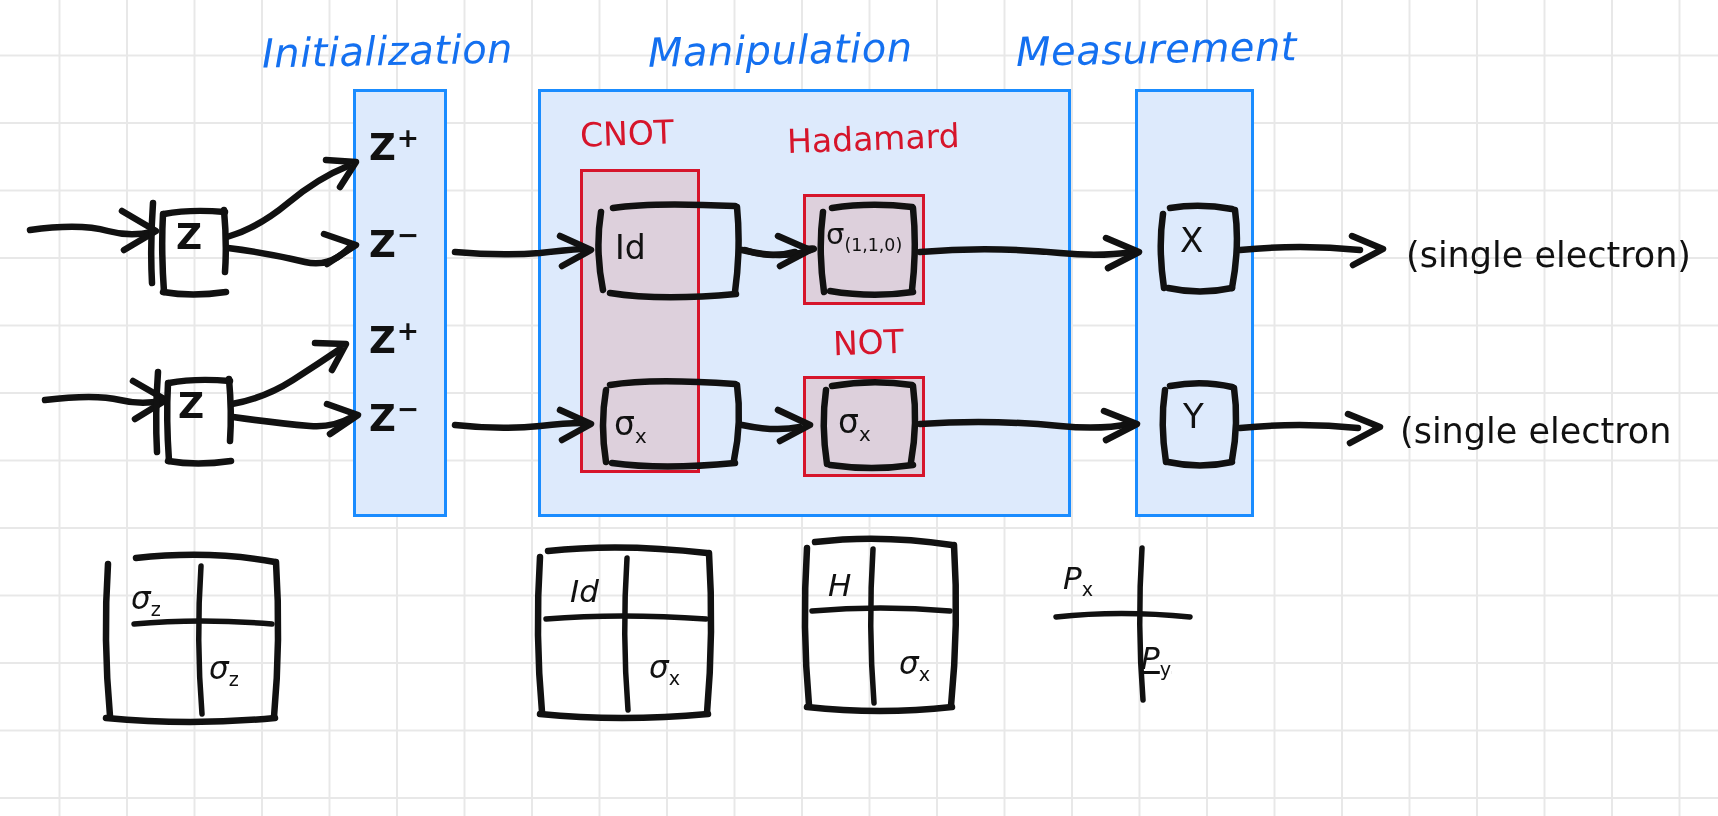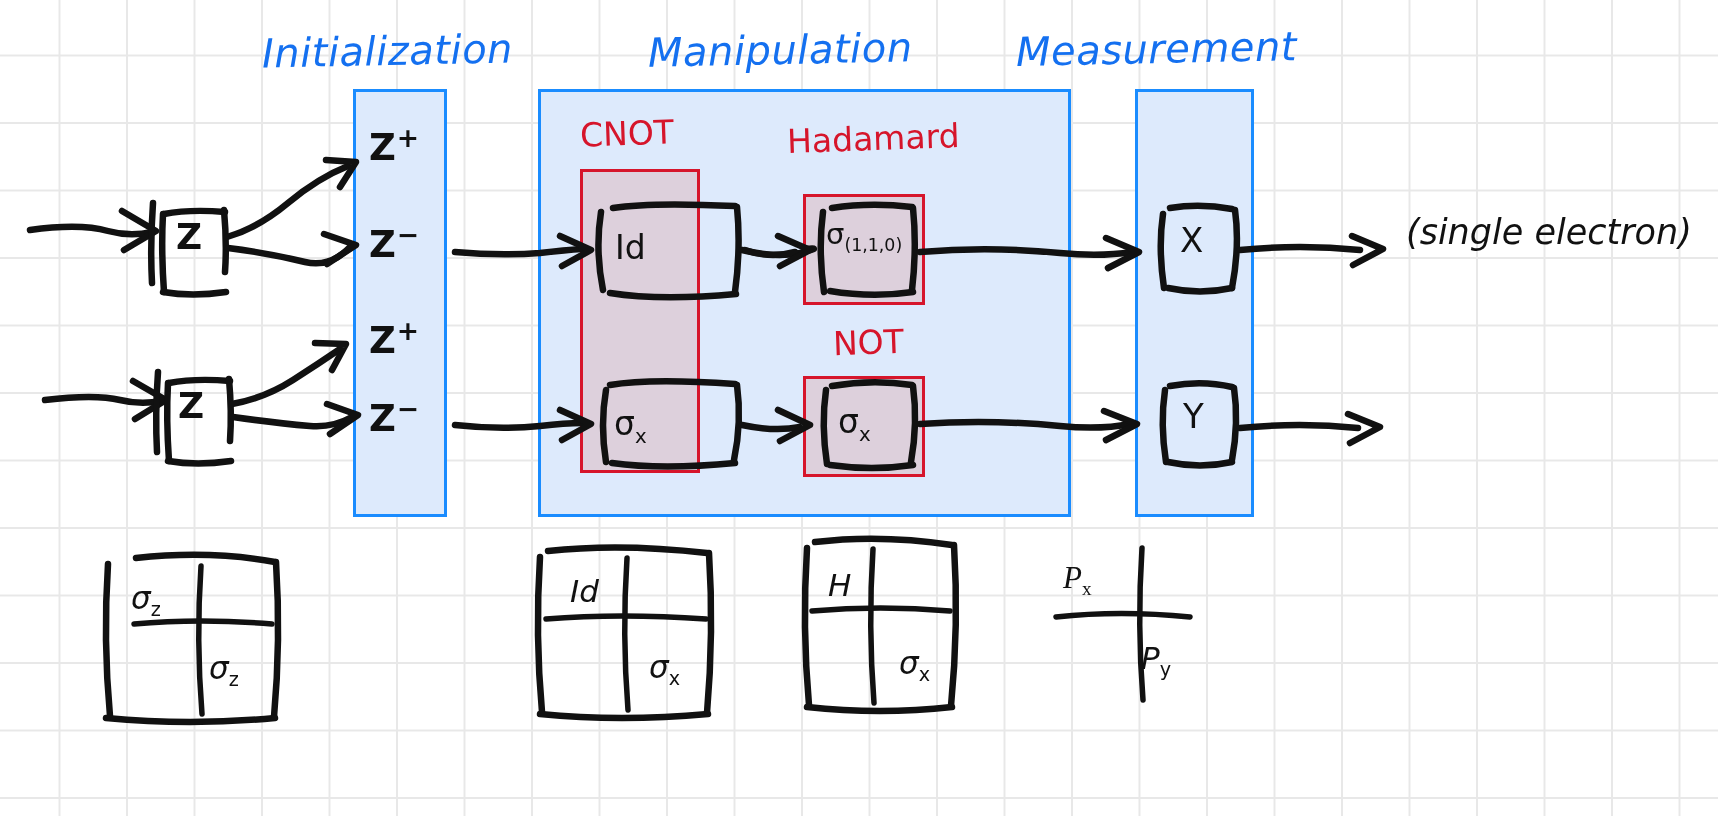--- a/index.html
+++ b/index.html
@@ -74,21 +74,21 @@
     letter-spacing: 1px;
   }
   .state-lbl sup { font-size: 0.72em; }
   .gate-lbl {
     font-size: 33px;
     font-weight: 500;
   }
   .gate-lbl sub { font-size: 0.6em; }
   .note {
     font-size: 35px;
-    font-style: italic;
+    margin-top: 23px;
   }
   .matrix-cell {
     position: absolute;
     font-size: 31px;
     font-style: italic;
   }
   .matrix-cell sub { font-size: 0.62em; font-style: normal; }
 </style>
 </head>
 <body>
@@ -140,20 +140,21 @@
   </div>
 
   <div class="ink gate-lbl" style="left:838px; top:402px;">
     <span>σ</span><sub>x</sub>
   </div>
 
   <div class="ink gate-lbl" style="left:1180px; top:220px; font-size:34px;">X</div>
   <div class="ink gate-lbl" style="left:1183px; top:396px; font-size:34px;">Y</div>
 
   <div class="ink note" style="left:1406px; top:212px;">(single electron)</div>
+  <div class="ink note" style="left:1400px; top:388px;">(single electron</div>
 
   <div class="ink matrix-cell" style="left:131px; top:580px;">
     <span>σ</span><sub>z</sub>
   </div>
   <div class="ink matrix-cell" style="left:209px; top:650px;">
     <span>σ</span><sub>z</sub>
   </div>
 
   <div class="ink matrix-cell" style="left:570px; top:573px;">
     <span>Id</span><sub></sub>
@@ -162,24 +163,24 @@
     <span>σ</span><sub>x</sub>
   </div>
 
   <div class="ink matrix-cell" style="left:828px; top:567px;">
     <span>H</span><sub></sub>
   </div>
   <div class="ink matrix-cell" style="left:899px; top:645px;">
     <span>σ</span><sub>x</sub>
   </div>
 
-  <div class="ink matrix-cell" style="left:1063px; top:560px;font-family:Liberation Serif, serif;">
+  <div class="ink matrix-cell" style="left:1063px; top:560px;">
     <span>P</span><sub>x</sub>
   </div>
-  <div class="ink matrix-cell" style="left:1141px; top:640px;">
+  <div class="ink matrix-cell" style="left:1141px; top:640px;text-decoration:underline;">
     <span>P</span><sub>y</sub>
   </div>
 
   <svg class="svg-layer" viewBox="0 0 1718 816">
     <defs>
       <style>
         .ln { fill:none; stroke:#111111; stroke-width:6.5; stroke-linecap:round; stroke-linejoin:round; }
         .ln-thin { fill:none; stroke:#111111; stroke-width:5.5; stroke-linecap:round; stroke-linejoin:round; }
         .bx { fill:none; stroke:#111111; stroke-width:6.5; stroke-linecap:round; stroke-linejoin:round; }
       </style>

